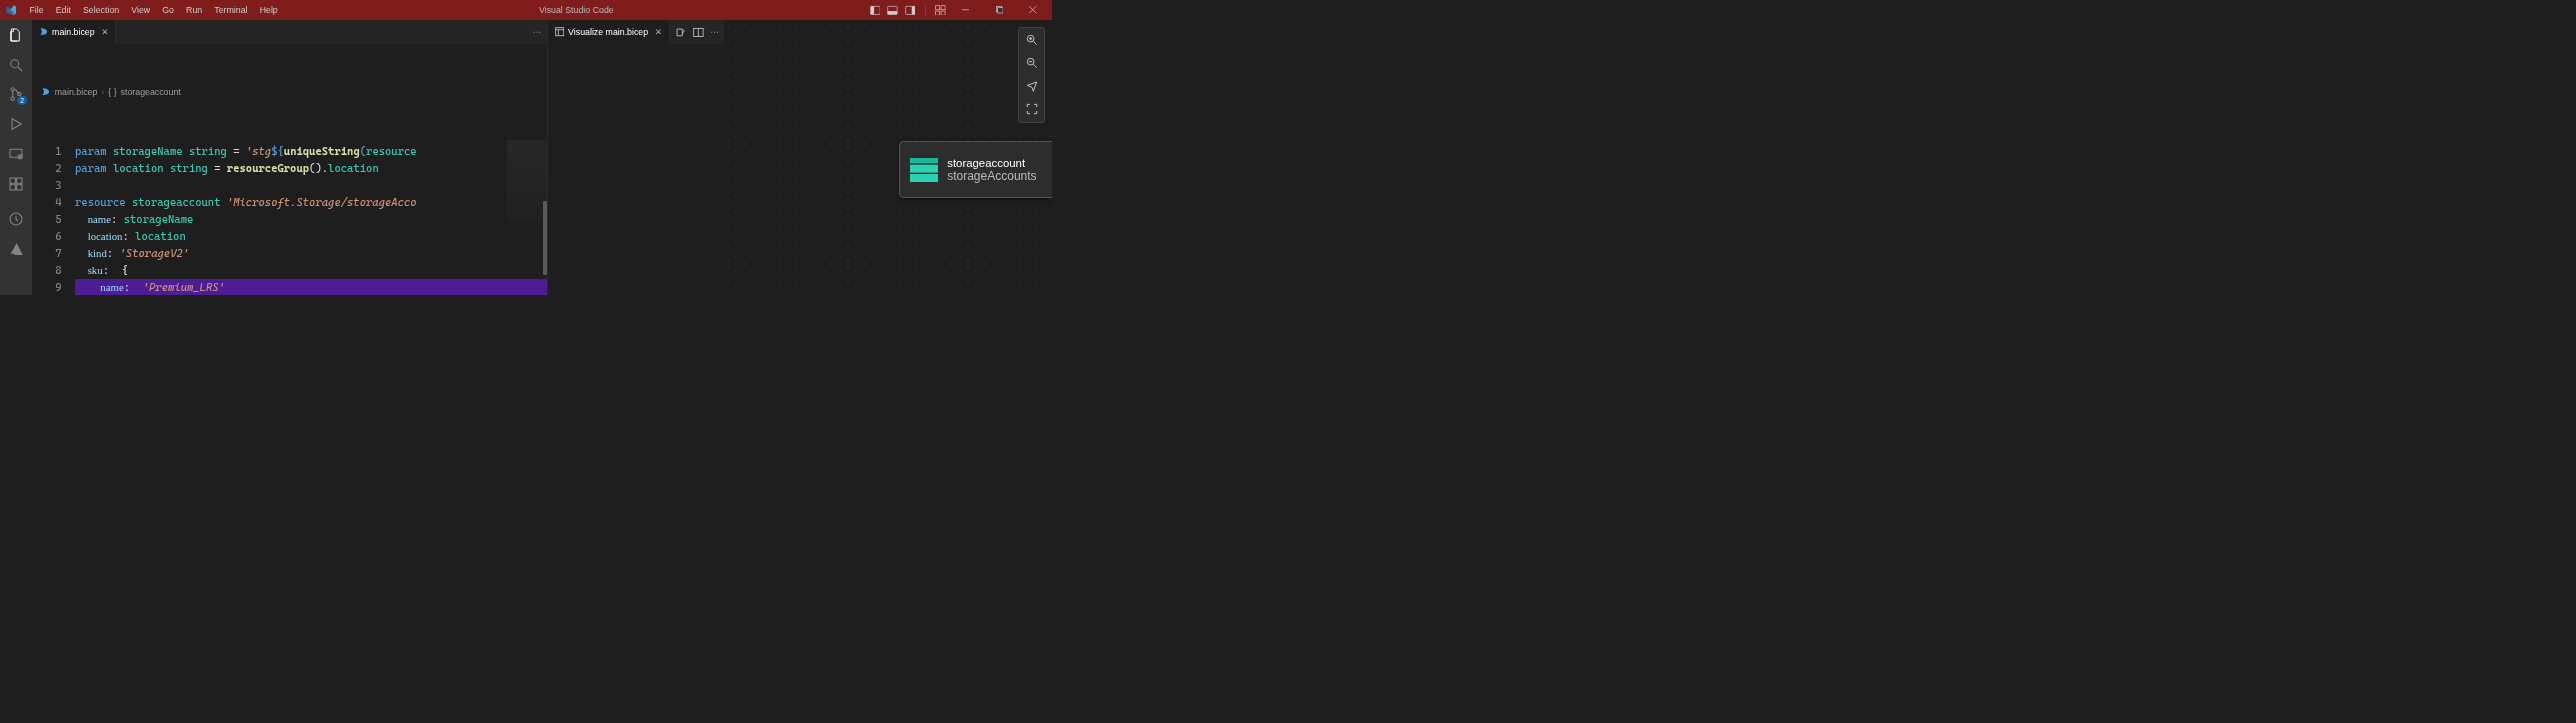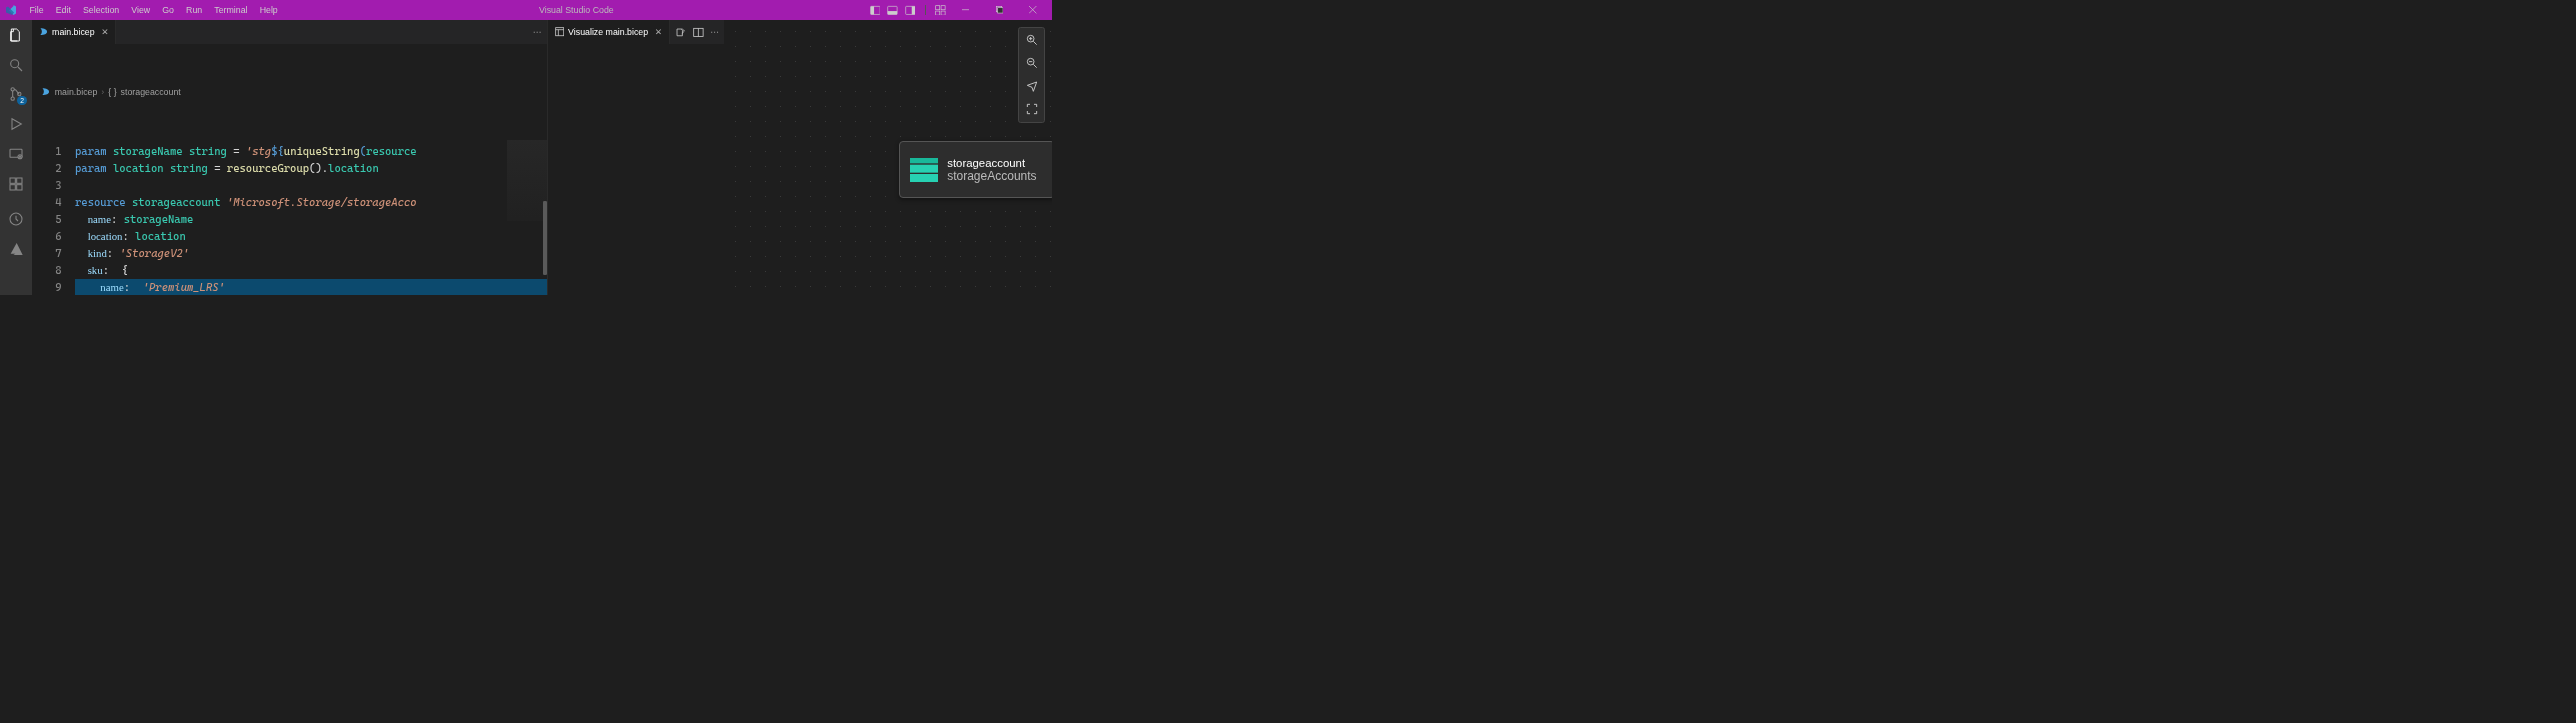--- a/index.html
+++ b/index.html
@@ -7,21 +7,21 @@
     font-family: "Segoe UI", -apple-system, sans-serif;
     background: #1e1e1e;
     color: #cccccc;
     font-size: 8.8px;
     width: 1052px;
     height: 295px;
     overflow: hidden;
   }
   .title-bar {
     height: 20px;
-    background: #a21caf;
+    background: #7f1d1d;
     display: flex;
     align-items: center;
     padding: 0 5.4px;
   }
   .logo { width: 12px; height: 12px; margin-right: 6.7px; }
   .menu { display: flex; gap: 1.3px; }
   .menu-item { padding: 2.7px 5.4px; cursor: pointer; color: #cccccc; }
   .title-center { flex: 1; text-align: center; color: #bbb; }
   .title-controls { display: flex; align-items: center; gap: 6.7px; color: #aaa; }
   .win-btn { width: 27px; height: 20px; display:flex; align-items:center; justify-content:center; cursor:pointer; }
@@ -41,25 +41,25 @@
   .tab-close { color:#aaa; cursor:pointer; margin-left:2.7px; }
   .tab-bar .spacer { flex:1; }
   .tab-actions { display:flex; align-items:center; padding:0 5.4px; color:#aaa; gap:6.7px; }
 
   .breadcrumb { height: 16px; padding: 2px 9.4px; display:flex; align-items:center; gap:4px; color:#a0a0a0; font-size:8.8px; background:#1e1e1e; }
   .crumb-sep { color:#666; }
 
   .code-area { flex:1; display:flex; position:relative; overflow:hidden; }
   .gutter { width: 39px; text-align:right; padding:2.7px 9.4px 0 0; color:#858585; font-family: "Cascadia Code", Consolas, monospace; font-size:10.8px; line-height:17px; }
   .code { flex:1; padding:2.7px 0 0 4px; font-family:"Cascadia Code", Consolas, monospace; font-size:10.8px; line-height:17px; white-space:pre; color:#d4d4d4; overflow:hidden; }
-  .code-line.hl { background:#0c4a6e; }
+  .code-line.hl { background:#4c1d95; }
   .kw { color:#569cd6; }
   .ident { color:#3ac9b0; }
   .typ { color:#3ac9b0; }
-  .fn { color:#dcdcaa; }
+  .fn { color:#dcdcaa;font-weight:bold; }
   .str { color:#ce9178;font-style:italic; }
   .interp { color:#569cd6; }
   .prop { color:#9cdcfe;font-family:Liberation Serif, serif; }
   .punc { color:#d4d4d4; }
 
   .minimap { position:absolute; top:0; right:0; width:40px; height:81px; background: linear-gradient(#2b2b2b, #222); opacity:.7; }
   .split-handle { position:absolute; right:0; top:61px; width:4px; height:74px; background:#5a5a5a; border-radius:1.3px; }
 
   .viz-pane { width: 504px; display:flex; background:#1e1e1e; }
   .viz-canvas { flex:1; position:relative; background-image: radial-gradient(#3a3a3a 0.7px, transparent 0.7px); background-size: 15px 15px; background-position: 4px 4px; }

